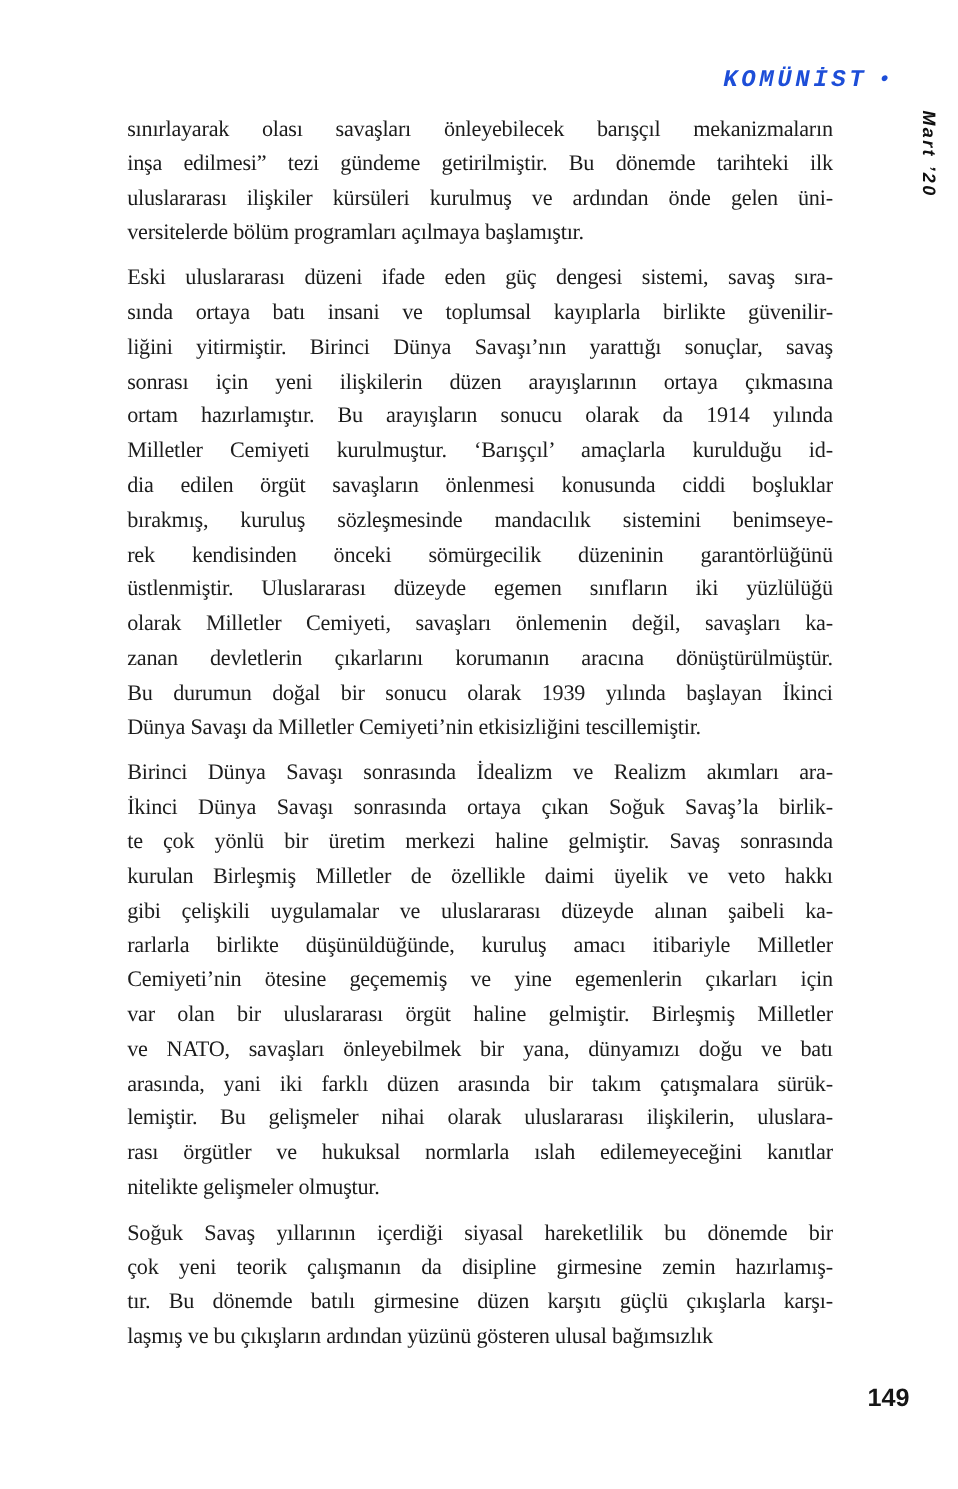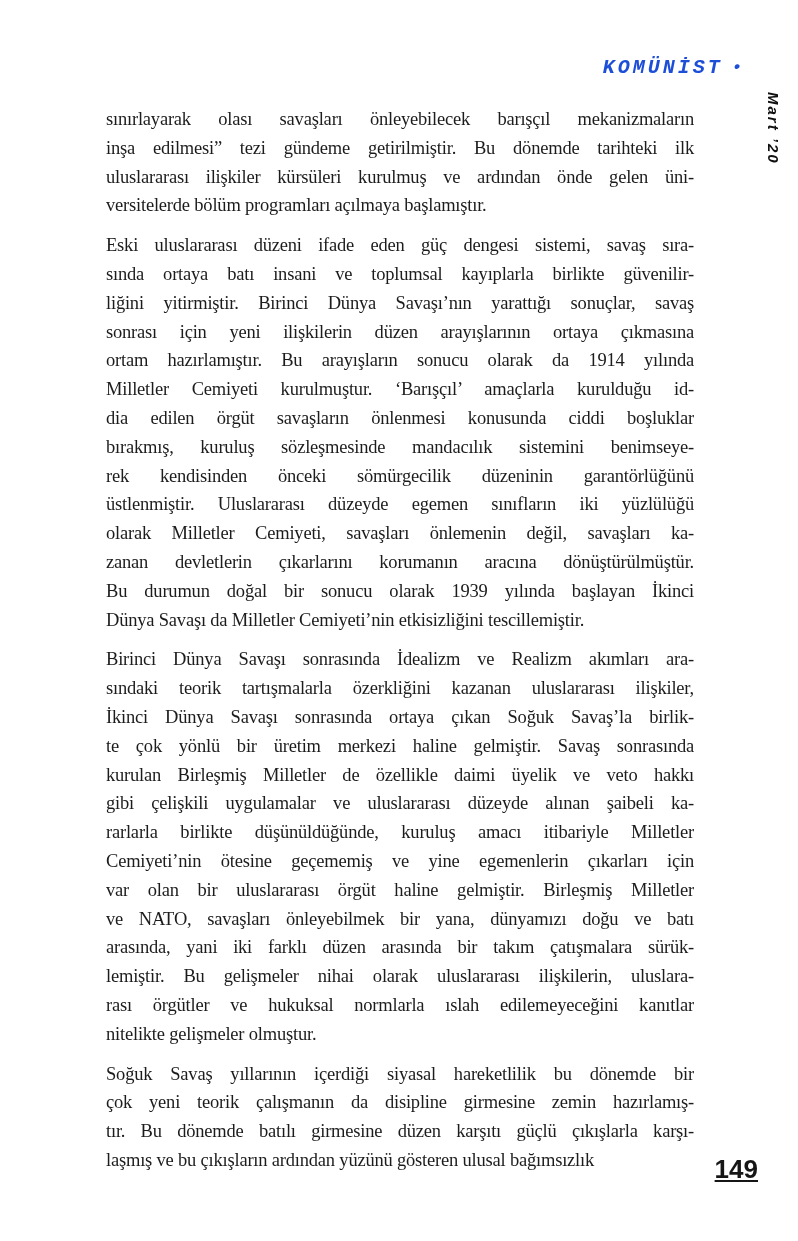--- a/index.html
+++ b/index.html
@@ -39,36 +39,35 @@
   }
   .body-text {
     position:absolute;
     left:106px; top:94px;
     width:588px;
     font-size:18.5px;
     line-height:28.8px;
     letter-spacing:-0.2px;
     color:#1c1c1c;
   }
-  .para { margin:11px 0 9px 0; }
+  .para { margin:0 0 9px 0; }
   .line {
     text-align:justify;
     text-align-last:justify;
   }
   .line.last {
     text-align-last:left;
   }
   .page-number {
     position:absolute;
     top:1154px; right:40px;
     font-family:"Liberation Sans", sans-serif;
     font-weight:bold;
-    font-size:26px;
+    font-size:21px;
     color:#161616;
-    text-decoration:underline;
   }
 </style>
 </head>
 <body>
 
 <div class="journal-header">
   <span>KOMÜNİST</span><span class="bullet">•</span>
 </div>
 
 <div class="issue-date">Mart ’20</div>
@@ -91,21 +90,20 @@
       <div class="line">bırakmış, kuruluş sözleşmesinde mandacılık sistemini benimseye-</div>
       <div class="line">rek kendisinden önceki sömürgecilik düzeninin garantörlüğünü</div>
       <div class="line">üstlenmiştir. Uluslararası düzeyde egemen sınıfların iki yüzlülüğü</div>
       <div class="line">olarak Milletler Cemiyeti, savaşları önlemenin değil, savaşları ka-</div>
       <div class="line">zanan devletlerin çıkarlarını korumanın aracına dönüştürülmüştür.</div>
       <div class="line">Bu durumun doğal bir sonucu olarak 1939 yılında başlayan İkinci</div>
       <div class="line last">Dünya Savaşı da Milletler Cemiyeti’nin etkisizliğini tescillemiştir.</div>
     </div>
     <div class="para">
       <div class="line">Birinci Dünya Savaşı sonrasında İdealizm ve Realizm akımları ara-</div>
-      <div class="line">sındaki teorik tartışmalarla özerkliğini kazanan uluslararası ilişkiler,</div>
       <div class="line">İkinci Dünya Savaşı sonrasında ortaya çıkan Soğuk Savaş’la birlik-</div>
       <div class="line">te çok yönlü bir üretim merkezi haline gelmiştir. Savaş sonrasında</div>
       <div class="line">kurulan Birleşmiş Milletler de özellikle daimi üyelik ve veto hakkı</div>
       <div class="line">gibi çelişkili uygulamalar ve uluslararası düzeyde alınan şaibeli ka-</div>
       <div class="line">rarlarla birlikte düşünüldüğünde, kuruluş amacı itibariyle Milletler</div>
       <div class="line">Cemiyeti’nin ötesine geçememiş ve yine egemenlerin çıkarları için</div>
       <div class="line">var olan bir uluslararası örgüt haline gelmiştir. Birleşmiş Milletler</div>
       <div class="line">ve NATO, savaşları önleyebilmek bir yana, dünyamızı doğu ve batı</div>
       <div class="line">arasında, yani iki farklı düzen arasında bir takım çatışmalara sürük-</div>
       <div class="line">lemiştir. Bu gelişmeler nihai olarak uluslararası ilişkilerin, uluslara-</div>

